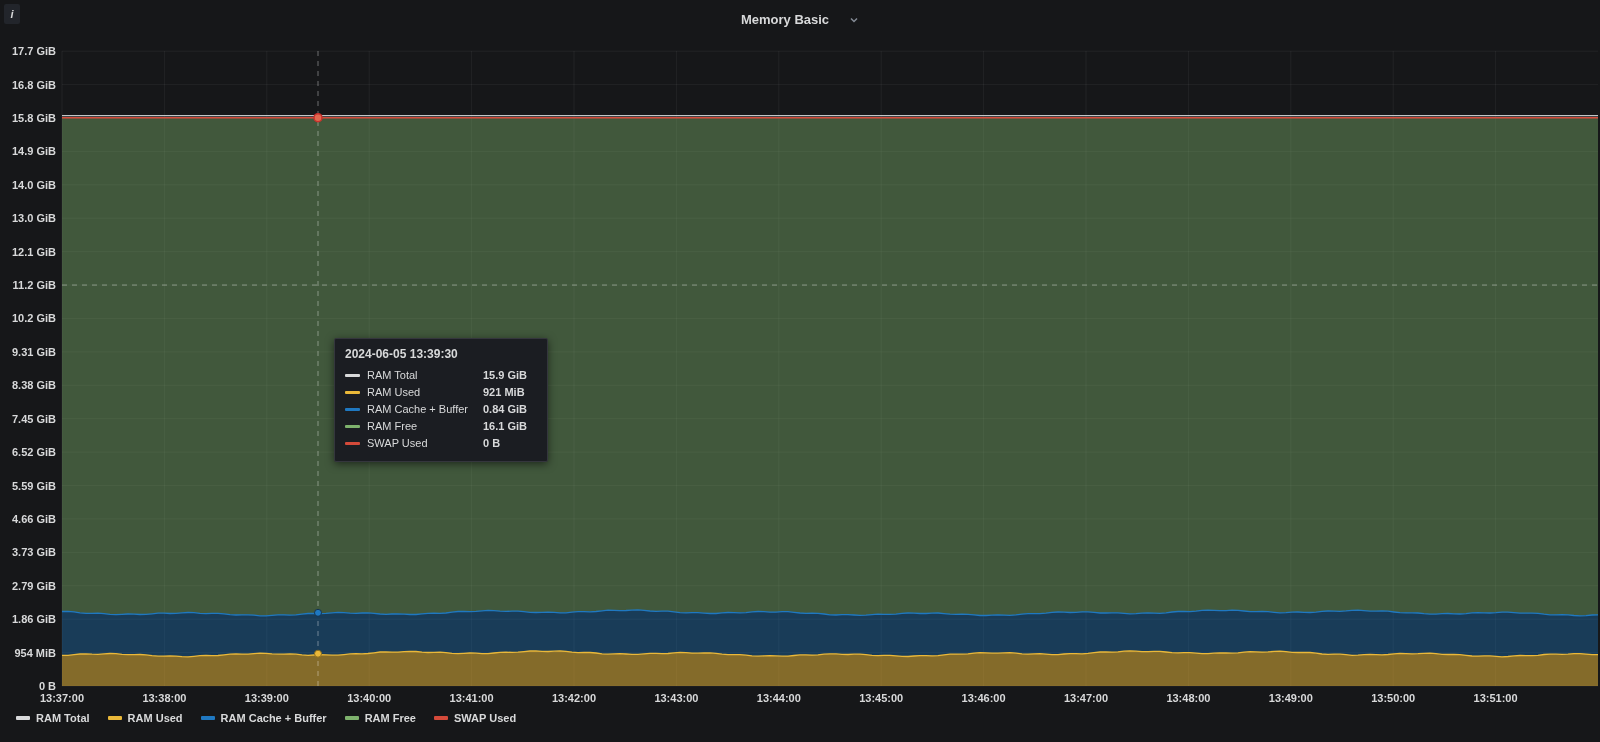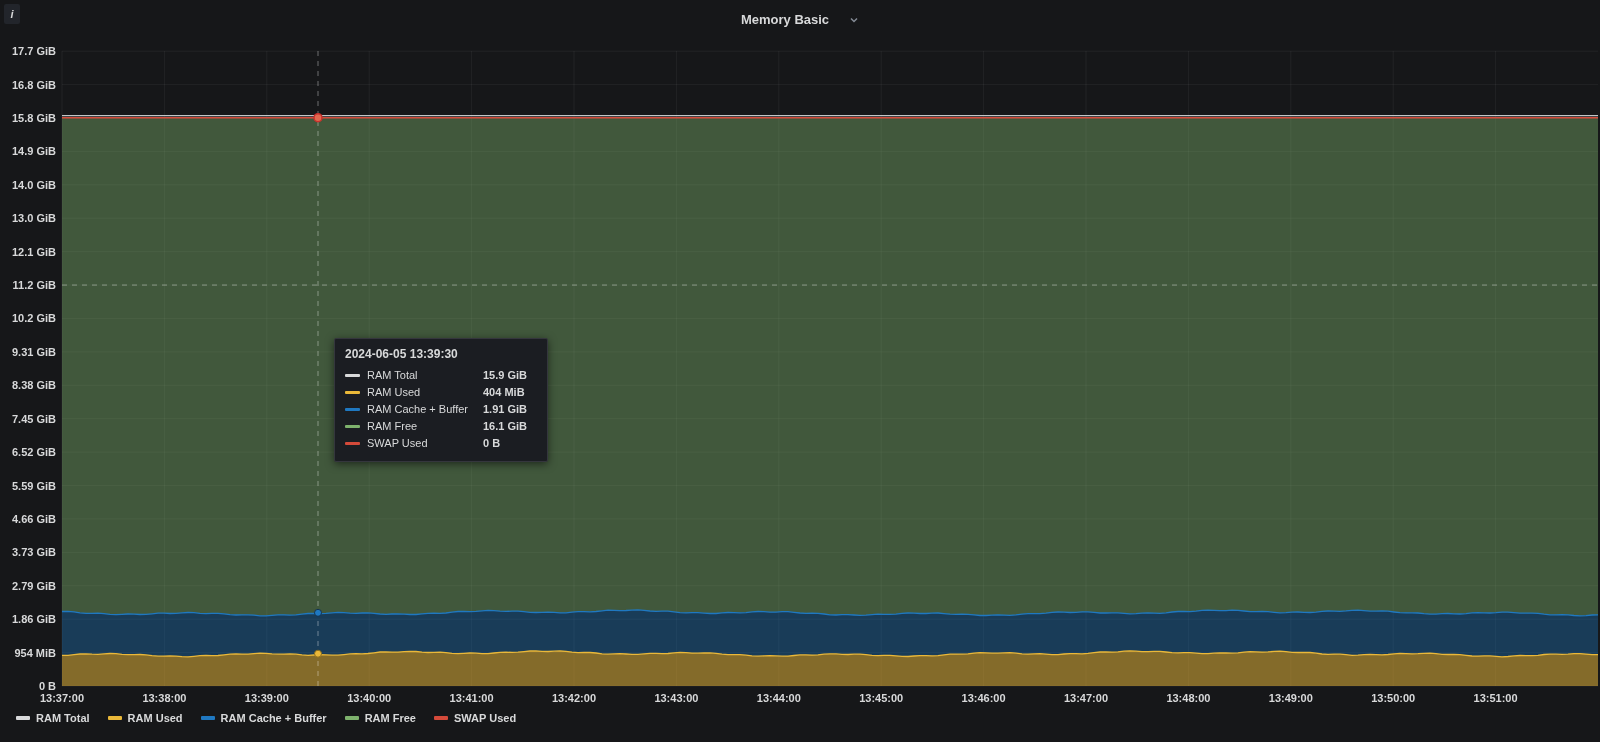--- a/index.html
+++ b/index.html
@@ -166,26 +166,26 @@
     <div class="tt-title">2024-06-05 13:39:30</div>
     <div id="tt-rows">
         <div class="tt-row">
           <span class="tt-swatch" style="background: rgb(216, 217, 218);"></span>
           <span class="tt-name">RAM Total</span>
           <span class="tt-value">15.9 GiB</span>
         </div>
         <div class="tt-row">
           <span class="tt-swatch" style="background: rgb(234, 184, 57);"></span>
           <span class="tt-name">RAM Used</span>
-          <span class="tt-value">404 MiB</span>
+          <span class="tt-value">921 MiB</span>
         </div>
         <div class="tt-row">
           <span class="tt-swatch" style="background: rgb(31, 120, 193);"></span>
           <span class="tt-name">RAM Cache + Buffer</span>
-          <span class="tt-value">1.91 GiB</span>
+          <span class="tt-value">0.84 GiB</span>
         </div>
         <div class="tt-row">
           <span class="tt-swatch" style="background: rgb(126, 178, 109);"></span>
           <span class="tt-name">RAM Free</span>
           <span class="tt-value">16.1 GiB</span>
         </div>
         <div class="tt-row">
           <span class="tt-swatch" style="background: rgb(212, 74, 58);"></span>
           <span class="tt-name">SWAP Used</span>
           <span class="tt-value">0 B</span>

